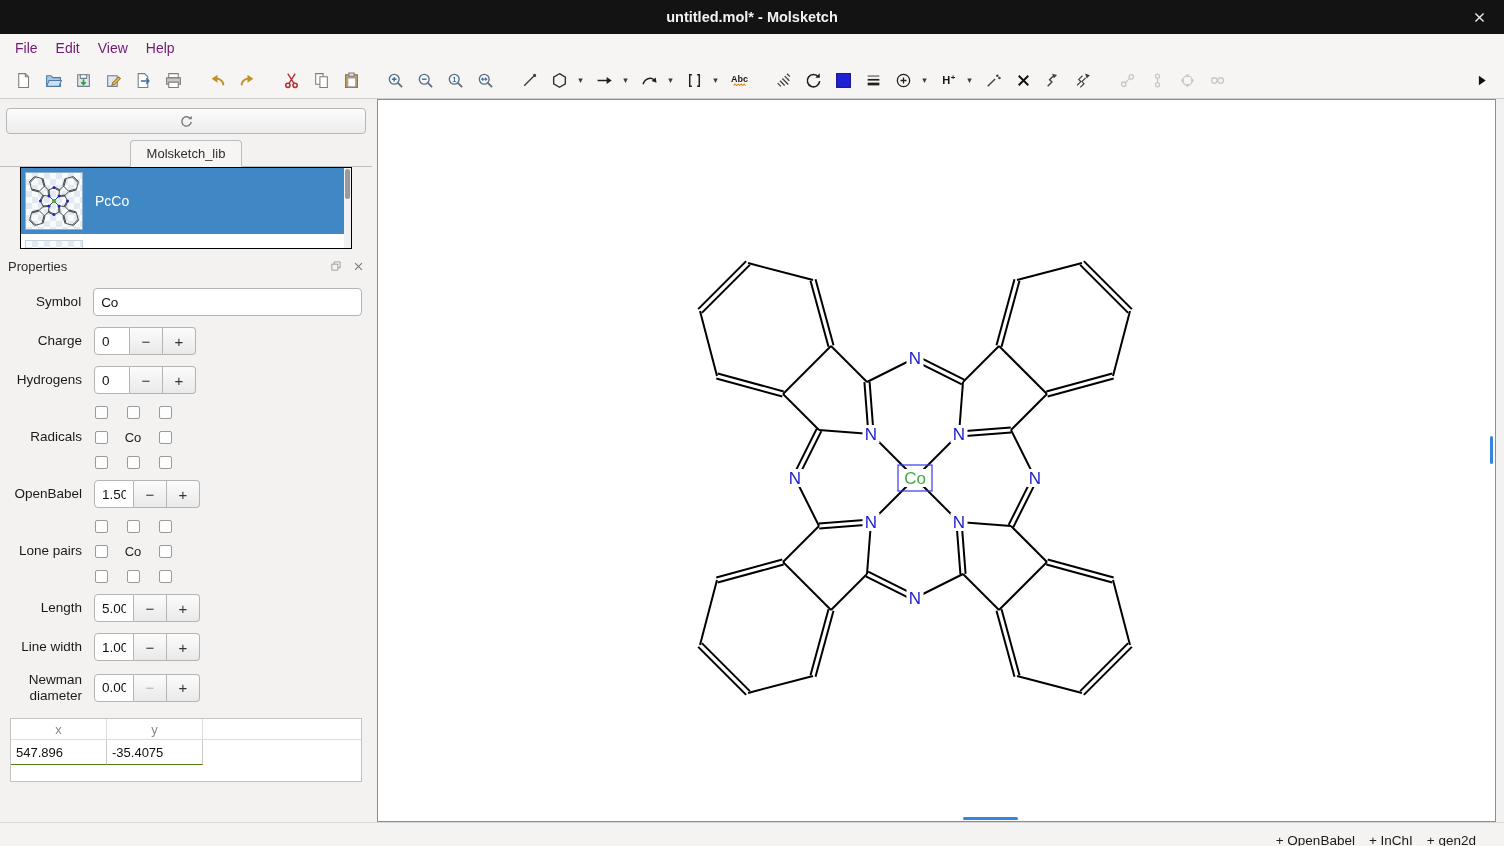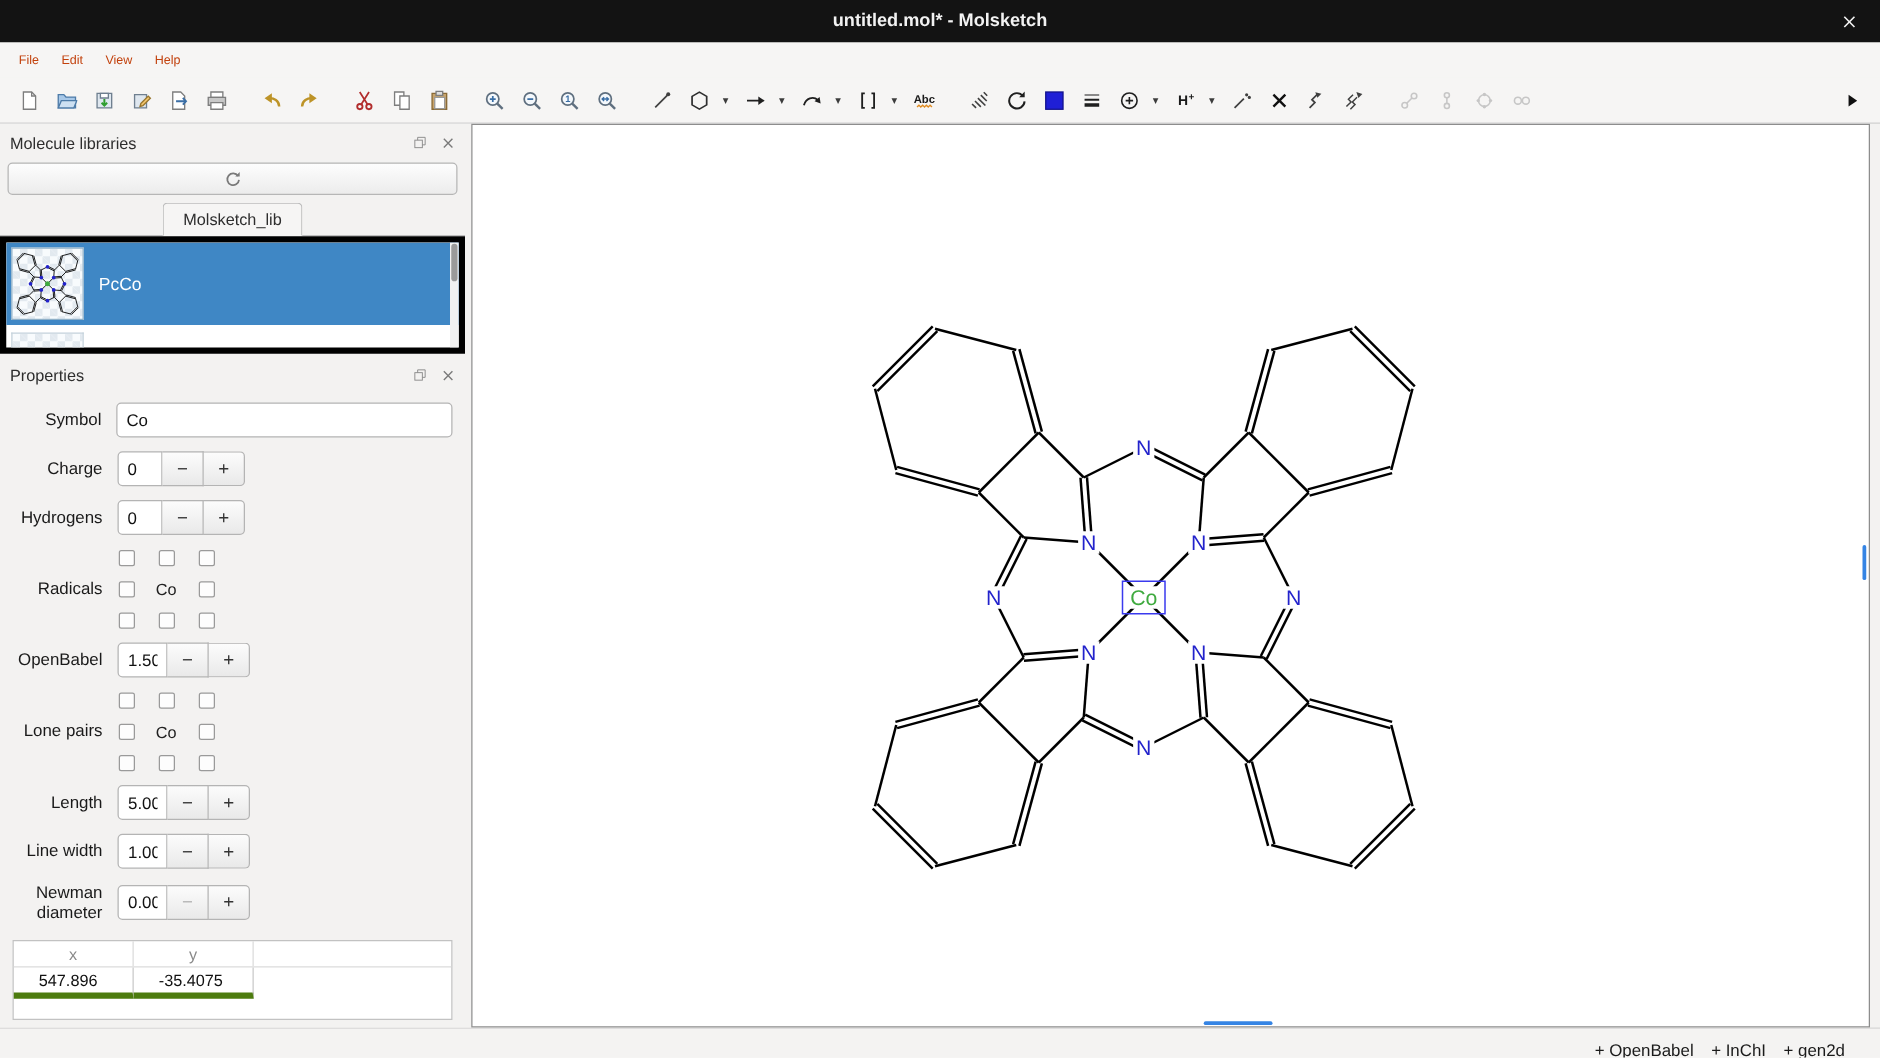--- a/index.html
+++ b/index.html
@@ -8,21 +8,21 @@
 
   
   .titlebar { height:34px; background:#131313; color:#f2f2f2;
     display:grid; grid-template-columns:48px 1fr 48px; align-items:center; }
   .titlebar .title { text-align:center; font-size:14.5px; font-weight:600; }
   .win-close { justify-self:end; margin-right:14px; width:22px; height:22px;
     display:flex; align-items:center; justify-content:center; }
 
   
   .menubar { height:28px; background:#f6f5f4; display:flex; align-items:stretch; padding-left:6px; }
-  .menu-item { padding:12px 9px; display:flex; align-items:center; font-size:10px; color:#c2410c; }
+  .menu-item { padding:12px 9px; display:flex; align-items:center; font-size:14px; color:#701a75; }
 
   
   .toolbar { height:37px; background:#f6f5f4; border-bottom:1px solid #cfcfcf;
     display:flex; align-items:center; padding:0 8px; }
   .tool-btn { width:30px; height:28px; border-radius:3px; display:flex;
     align-items:center; justify-content:center; flex:0 0 auto; }
   .tool-btn.disabled { opacity:.9; }
   .tb-caret { width:13px; height:28px; display:flex; align-items:center; justify-content:center;
     font-size:9px; color:#3c3c3c; flex:0 0 auto; margin-right:2px; }
   .tb-gap { width:14px; flex:0 0 auto; }
@@ -43,21 +43,21 @@
   .dock-btn { width:16px; height:16px; display:flex; align-items:center; justify-content:center; margin-left:6px; }
 
   .lib-refresh { margin:5px 6px 0 6px; height:26px; border:1px solid #b6b6b6; border-radius:4px;
     background:linear-gradient(#fdfdfd,#ececec); display:flex; align-items:center; justify-content:center; }
 
   .tabbar { margin-top:6px; display:flex; justify-content:center; border-bottom:1px solid #bdbdbd; height:27px; }
   .tab { border:1px solid #bdbdbd; border-bottom:1px solid #f6f5f4; background:#f6f5f4;
     border-radius:4px 4px 0 0; padding:0 16px; display:flex; align-items:center;
     font-size:13px; color:#2e2e2e; margin-bottom:-1px;justify-content:center; }
 
-  .lib-list { margin:0 0; height:94px; border:5px solid #000000; background:#ffffff;
+  .lib-list { margin:0 20px; height:82px; border:1px solid #000000; background:#ffffff;
     position:relative; overflow:hidden; }
   .lib-item { height:66px; background:#3f87c5; display:flex; align-items:center; padding-left:4px; }
   .thumb { width:58px; height:58px; border:1px solid #8fb0c8; background:#fff; flex:0 0 auto;
     display:flex; align-items:center; justify-content:center; }
   .checker { background-image:
       linear-gradient(45deg,#e2e9ef 25%,transparent 25%,transparent 75%,#e2e9ef 75%),
       linear-gradient(45deg,#e2e9ef 25%,transparent 25%,transparent 75%,#e2e9ef 75%);
     background-position:0 0,6px 6px; background-size:12px 12px; background-color:#f8fbfd; }
   .lib-label { color:#ffffff; font-size:14px; margin-left:12px; }
   .lib-item-partial { height:12px; width:58px; margin:6px 0 0 4px; border:1px solid #c5d2dc; border-bottom:none; }
@@ -83,22 +83,22 @@
     column-gap:18px; row-gap:11px; align-items:center; justify-items:center; }
   .cb { width:13px; height:13px; border:1px solid #9a9a9a; background:#fdfdfd; border-radius:2px; }
   .cb-center { font-size:13px; color:#222; }
 
   .coord-table { margin:15px 10px 0 10px; border:1px solid #c2c2c2; background:#fff; height:64px; }
   .ct-header { display:flex; height:21px; border-bottom:1px solid #dcdcdc; }
   .ct-h { width:96px; border-right:1px solid #dcdcdc; display:flex; align-items:center;
     justify-content:center; color:#8a8a8a; font-size:13px; }
   .ct-rest { flex:1; }
   .ct-row { display:flex; height:25px; }
-  .ct-cell { width:96px; border-right:1px solid #c9c9c9; border-bottom:5px solid #4d7c0f;
-    display:flex; align-items:center; padding-left:20px; font-size:13px; color:#111; }
+  .ct-cell { width:96px; border-right:1px solid #c9c9c9; border-bottom:1px solid #4d7c0f;
+    display:flex; align-items:center; padding-left:5px; font-size:13px; color:#111; }
 
   
   .statusbar { height:36px; background:#f4f3f2; border-top:1px solid #d6d6d6;
     display:flex; align-items:center; justify-content:flex-end; gap:14px;
     padding-right:28px; font-size:13.5px; color:#1a1a1a; }
 </style>
 </head>
 <body>
 
 <div class="titlebar">
@@ -364,34 +364,20 @@
         <path d="M5.5 3.5L12 8l-6.5 4.5z" fill="#101010"></path>
       </svg>
     </div>
   </div>
 
 <div class="main">
 
   <div class="dock-area">
 
     <div class="dock">
-      <div class="dock-header">
-        <span class="dock-title">Molecule libraries</span>
-        <span class="dock-btn">
-          <svg width="12" height="12" viewBox="0 0 16 16">
-              <rect x="2.5" y="5.5" width="8" height="8" fill="none" stroke="#8a8a8a"></rect>
-              <path d="M5.5 5.5v-3h8v8h-3" fill="none" stroke="#8a8a8a"></path>
-            </svg>
-        </span>
-        <span class="dock-btn">
-          <svg width="11" height="11" viewBox="0 0 16 16">
-              <path d="M3 3l10 10M13 3L3 13" stroke="#7a7a7a" stroke-width="1.6"></path>
-            </svg>
-        </span>
-      </div>
       <div class="lib-refresh">
         <svg width="15" height="15" viewBox="0 0 16 16">
             <path d="M12.2 5.2A5 5 0 1 0 13 8.4" fill="none" stroke="#7a7a7a" stroke-width="1.5"></path>
             <path d="M13.6 1.8v3.8H9.8z" fill="#7a7a7a"></path>
           </svg>
       </div>
       <div class="tabbar">
         <div class="tab">
           <span>Molsketch_lib</span>
         </div>

